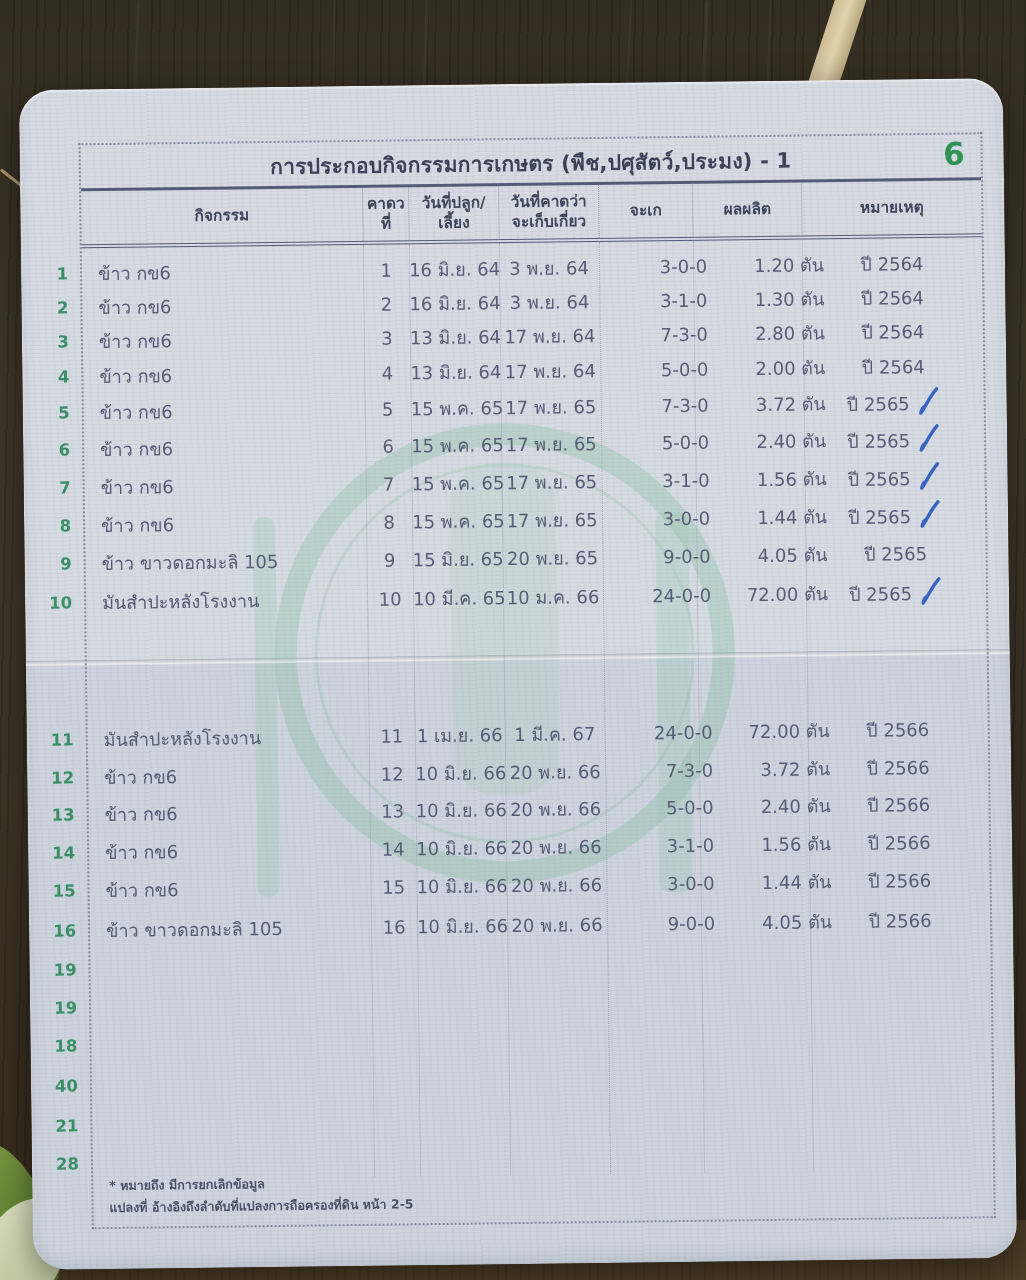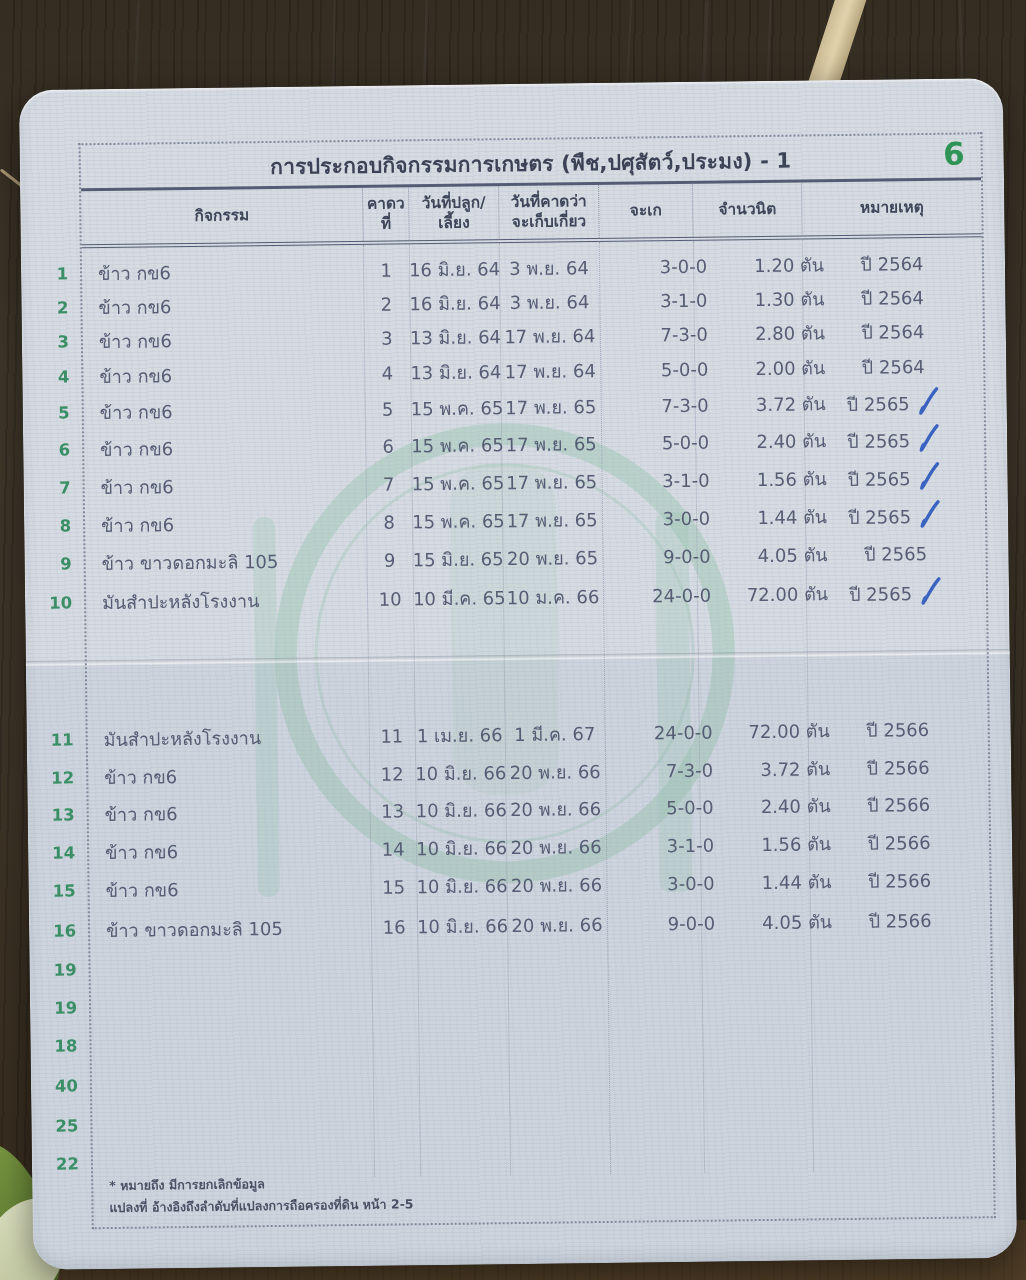--- a/index.html
+++ b/index.html
@@ -137,21 +137,21 @@
         <span>เลี้ยง</span>
       </div>
       <div class="h-cell">
         <span>วันที่คาดว่า</span>
         <span>จะเก็บเกี่ยว</span>
       </div>
       <div class="h-cell">
         <span>จะเก</span>
       </div>
       <div class="h-cell">
-        <span>จำนวนิต</span>
+        <span>ผลผลิต</span>
       </div>
       <div class="h-cell">
         <span>หมายเหตุ</span>
       </div>
     </div>
 
     <div id="seps">
         <div class="v-sep" style="left: 281px;"></div>
         <div class="v-sep" style="left: 327px;"></div>
         <div class="v-sep" style="left: 417px;"></div>
@@ -364,31 +364,31 @@
           <span class="row-no">40</span>
           <span class="hand c-act"></span>
           <span class="hand c-plot"></span>
           <span class="hand c-d1"></span>
           <span class="hand c-d2"></span>
           <span class="hand c-amt"></span>
           <span class="hand c-yld"></span>
           <span class="hand c-rem"><span style="position: static;"></span></span>
         </div>
         <div class="t-row" style="top: 964px;">
-          <span class="row-no">25</span>
+          <span class="row-no">21</span>
           <span class="hand c-act"></span>
           <span class="hand c-plot"></span>
           <span class="hand c-d1"></span>
           <span class="hand c-d2"></span>
           <span class="hand c-amt"></span>
           <span class="hand c-yld"></span>
           <span class="hand c-rem"><span style="position: static;"></span></span>
         </div>
         <div class="t-row" style="top: 1002px;">
-          <span class="row-no">22</span>
+          <span class="row-no">28</span>
           <span class="hand c-act"></span>
           <span class="hand c-plot"></span>
           <span class="hand c-d1"></span>
           <span class="hand c-d2"></span>
           <span class="hand c-amt"></span>
           <span class="hand c-yld"></span>
           <span class="hand c-rem"><span style="position: static;"></span></span>
         </div>
       </div>
 

